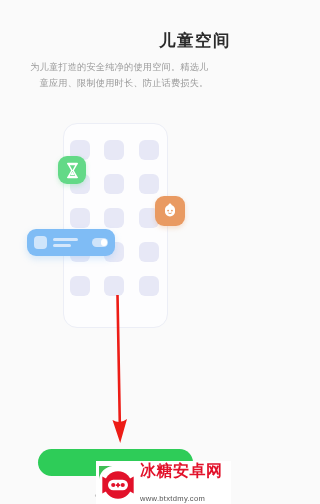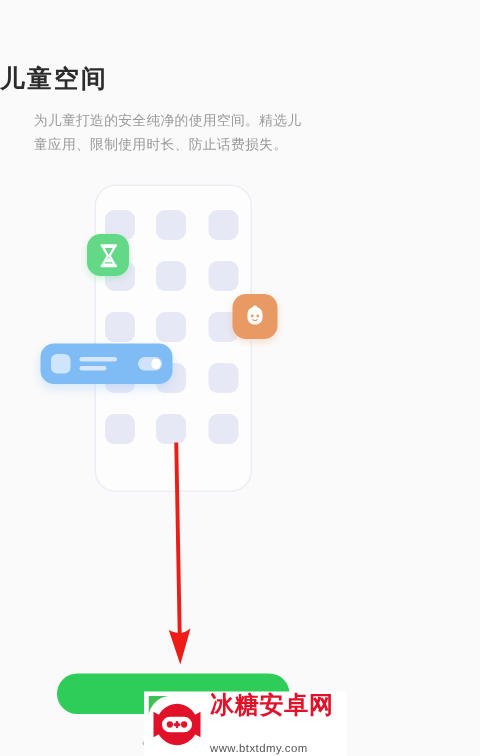--- a/index.html
+++ b/index.html
@@ -17,24 +17,24 @@
 
   #screen {
     position: absolute;
     inset: 0;
     background: #fafafa;
   }
 
   
   #header {
     position: absolute;
-    top: 42px;
+    top: 29px;
     left: 0;
     width: 231px;
-    text-align: left;
+    text-align: right;
   }
   #page-title {
     font-size: 16.5px;
     font-weight: bold;
     color: #2b2b2b;
     letter-spacing: 1.5px;
     line-height: 22px;
     margin: 0;
   }
   #page-desc {
@@ -203,21 +203,21 @@
 
   
   #watermark {
     position: absolute;
     left: 96px;
     top: 461px;
     width: 135px;
     height: 43px;
     background: #ffffff;
     display: flex;
-    align-items: center;
+    align-items: flex-end;
     padding-left: 3px;
     box-sizing: border-box;
     overflow: hidden;
   }
   #watermark-logo {
     width: 38px;
     height: 38px;
     flex: none;
   }
   #watermark-text {

